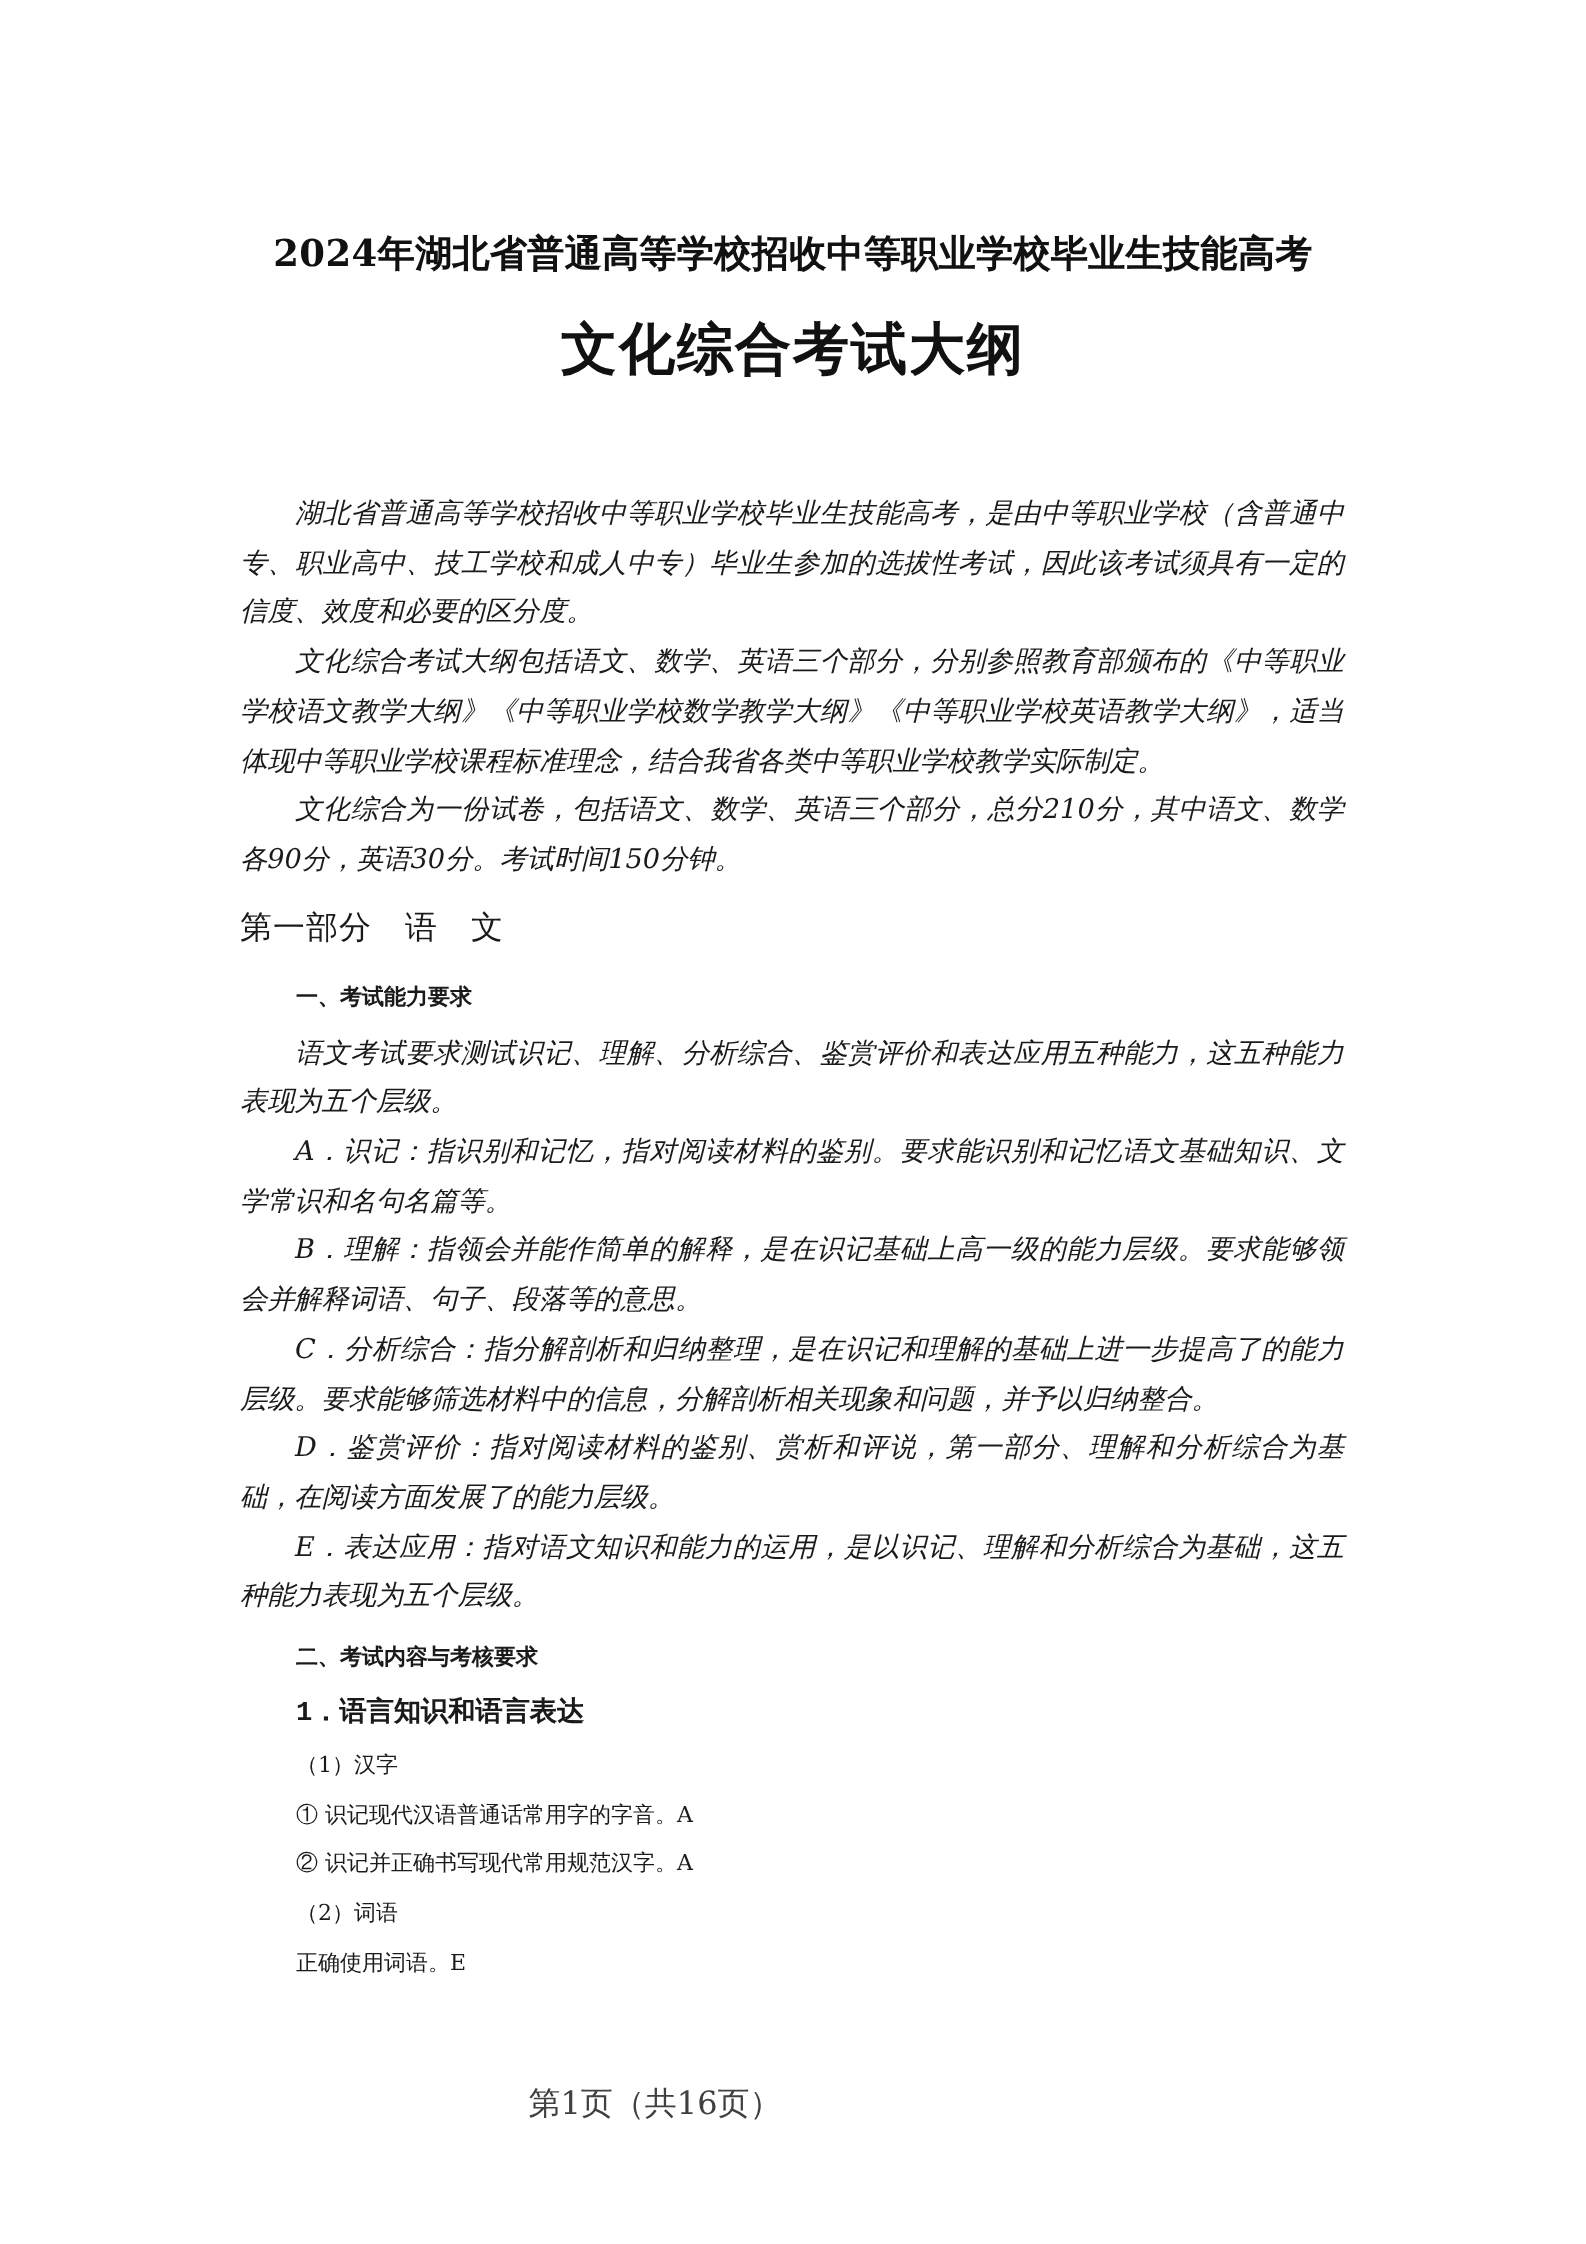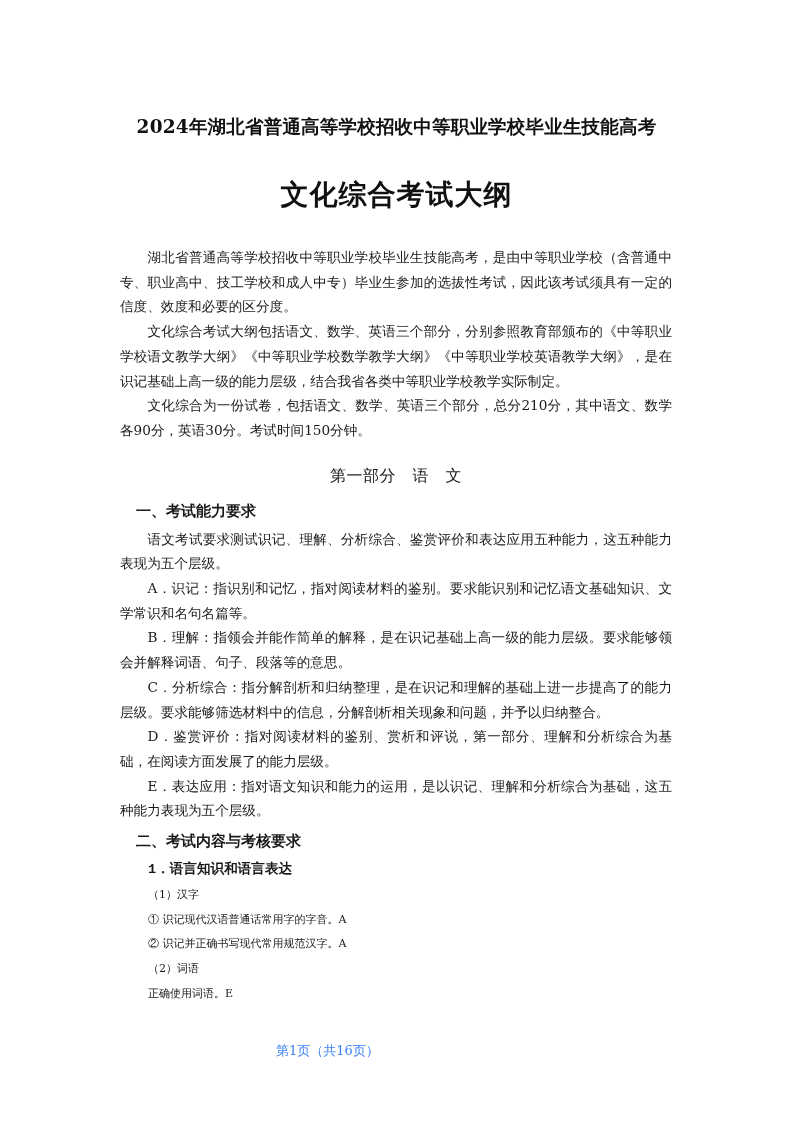--- a/index.html
+++ b/index.html
@@ -2,46 +2,46 @@
 <html><head>
 <meta charset="utf-8">
 <style>
   html, body { margin:0; padding:0; background:#ffffff; }
   body { width:793px; height:1122px; position:relative; overflow:hidden;
          font-family:"DejaVu Serif","Liberation Serif",serif; color:#1a1a1a; }
   .page { position:absolute; left:0; top:0; width:793px; height:1122px;border-radius:26px; }
   .title1 { position:absolute; left:0; top:114px; width:793px; text-align:center;
             font-size:18.5px; font-weight:bold; color:#111; letter-spacing:0.2px;
             font-family:"DejaVu Serif","Liberation Serif",serif; }
-  .title2 { position:absolute; left:0; top:176px; width:793px; text-align:center;
+  .title2 { position:absolute; left:0; top:156px; width:793px; text-align:center;
             font-size:28px; font-weight:bold; color:#111; letter-spacing:1px;
             font-family:"DejaVu Serif","Liberation Serif",serif; }
   .body { position:absolute; left:120px; top:245px; width:552px; }
-  p { margin:0; font-size:13.6px; line-height:24.7px; text-align:justify; }
+  p { margin:0; font-size:13.6px; line-height:24.7px; text-align:justify;font-style:italic; }
   p.ind { text-indent:27.5px; }
-  .part { text-align:center; font-size:16px; margin:20px 0 6px 0; line-height:26px;
+  .part { text-align:left; font-size:16px; margin:8px 0 6px 0; line-height:26px;
           font-family:"DejaVu Sans","Liberation Sans",sans-serif; letter-spacing:0.5px; }
-  .h1 { font-size:15px; font-weight:bold; line-height:32px; margin-left:16px;
+  .h1 { font-size:11px; font-weight:bold; line-height:32px; margin-left:28px;
         font-family:"DejaVu Sans","Liberation Sans",sans-serif; }
   .h2 { font-size:13.6px; font-weight:bold; line-height:26px; margin-left:28px;
         font-family:Liberation Mono, monospace; }
   .item { font-size:11px; line-height:24.7px; margin-left:28px; }
   .footer { position:absolute; left:0; top:1042px; width:655px; text-align:center;
-            font-size:13px; color:#3b82f6; }
+            font-size:16px; color:#404040; }
 </style>
 </head>
 <body>
 
 <div class="page">
   <div class="title1">2024年湖北省普通高等学校招收中等职业学校毕业生技能高考</div>
   <div class="title2">文化综合考试大纲</div>
 
   <div class="body">
     <p class="ind">湖北省普通高等学校招收中等职业学校毕业生技能高考，是由中等职业学校（含普通中专、职业高中、技工学校和成人中专）毕业生参加的选拔性考试，因此该考试须具有一定的信度、效度和必要的区分度。</p>
-    <p class="ind">文化综合考试大纲包括语文、数学、英语三个部分，分别参照教育部颁布的《中等职业学校语文教学大纲》《中等职业学校数学教学大纲》《中等职业学校英语教学大纲》，是在识记基础上高一级的能力层级，结合我省各类中等职业学校教学实际制定。</p>
+    <p class="ind">文化综合考试大纲包括语文、数学、英语三个部分，分别参照教育部颁布的《中等职业学校语文教学大纲》《中等职业学校数学教学大纲》《中等职业学校英语教学大纲》，适当体现中等职业学校课程标准理念，结合我省各类中等职业学校教学实际制定。</p>
     <p class="ind">文化综合为一份试卷，包括语文、数学、英语三个部分，总分210分，其中语文、数学各90分，英语30分。考试时间150分钟。</p>
 
     <div class="part">第一部分　语　文</div>
 
     <div class="h1">一、考试能力要求</div>
     <p class="ind">语文考试要求测试识记、理解、分析综合、鉴赏评价和表达应用五种能力，这五种能力表现为五个层级。</p>
     <p class="ind">A．识记：指识别和记忆，指对阅读材料的鉴别。要求能识别和记忆语文基础知识、文学常识和名句名篇等。</p>
     <p class="ind">B．理解：指领会并能作简单的解释，是在识记基础上高一级的能力层级。要求能够领会并解释词语、句子、段落等的意思。</p>
     <p class="ind">C．分析综合：指分解剖析和归纳整理，是在识记和理解的基础上进一步提高了的能力层级。要求能够筛选材料中的信息，分解剖析相关现象和问题，并予以归纳整合。</p>
     <p class="ind">D．鉴赏评价：指对阅读材料的鉴别、赏析和评说，第一部分、理解和分析综合为基础，在阅读方面发展了的能力层级。</p>

